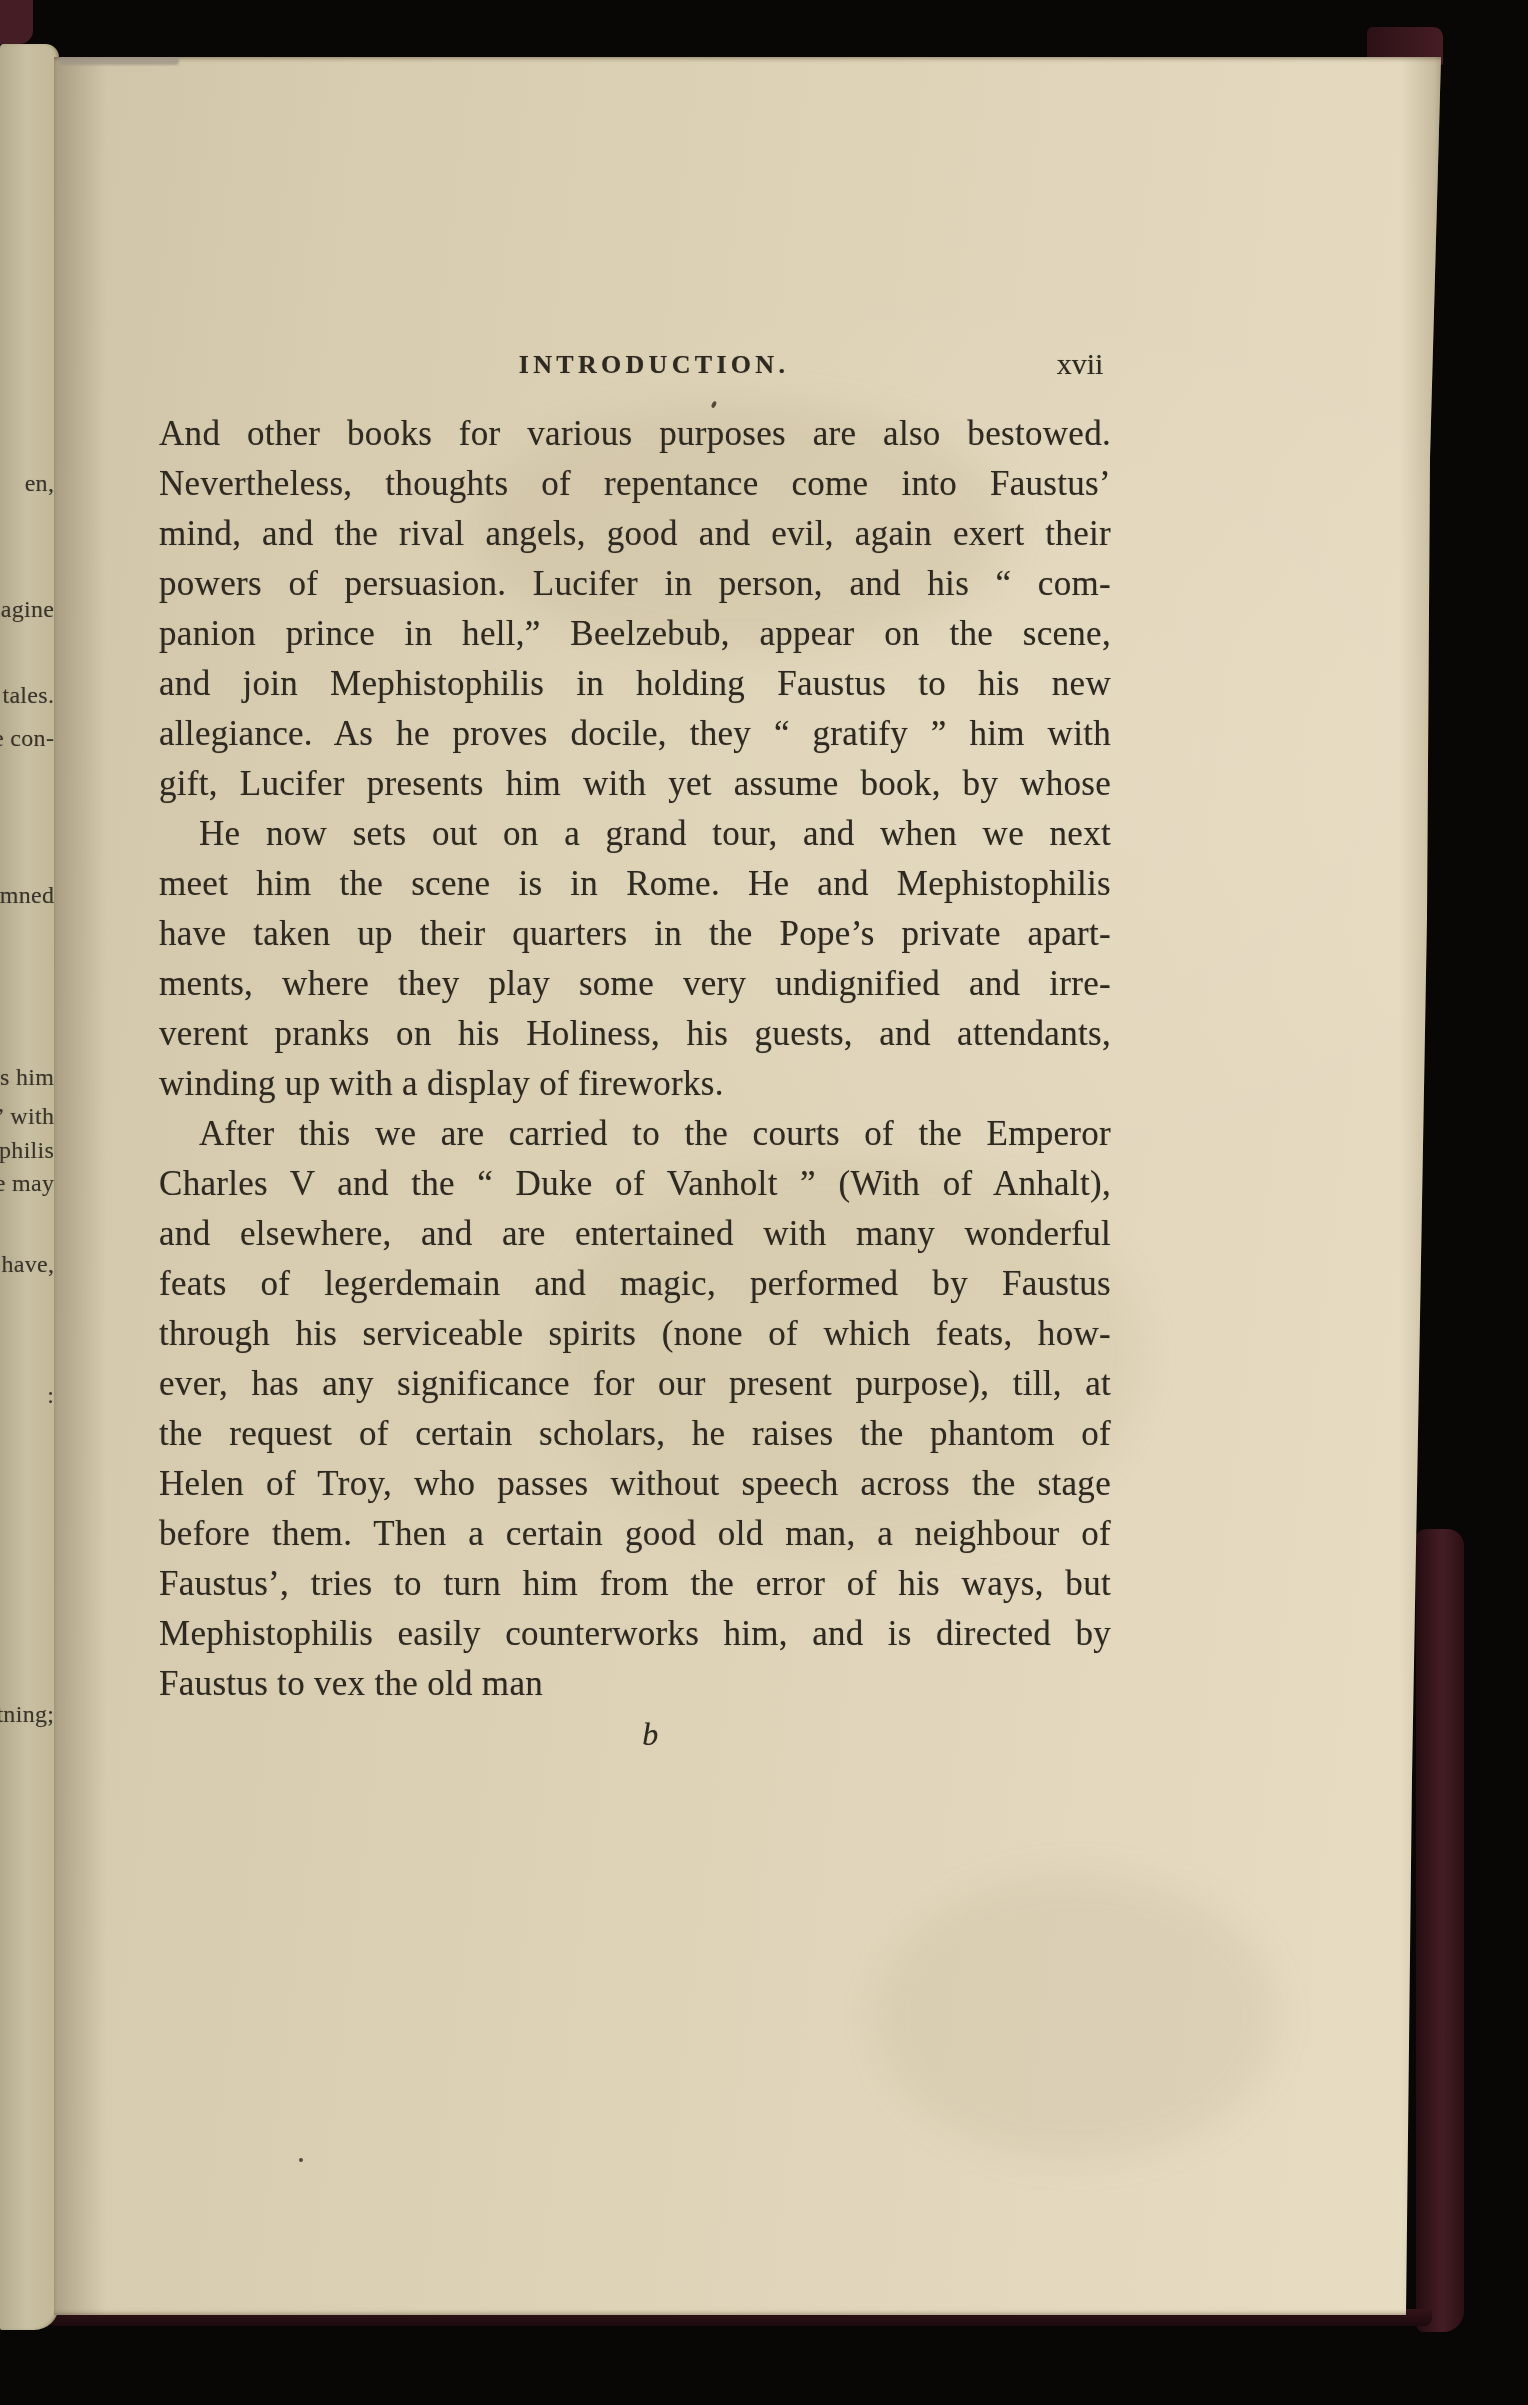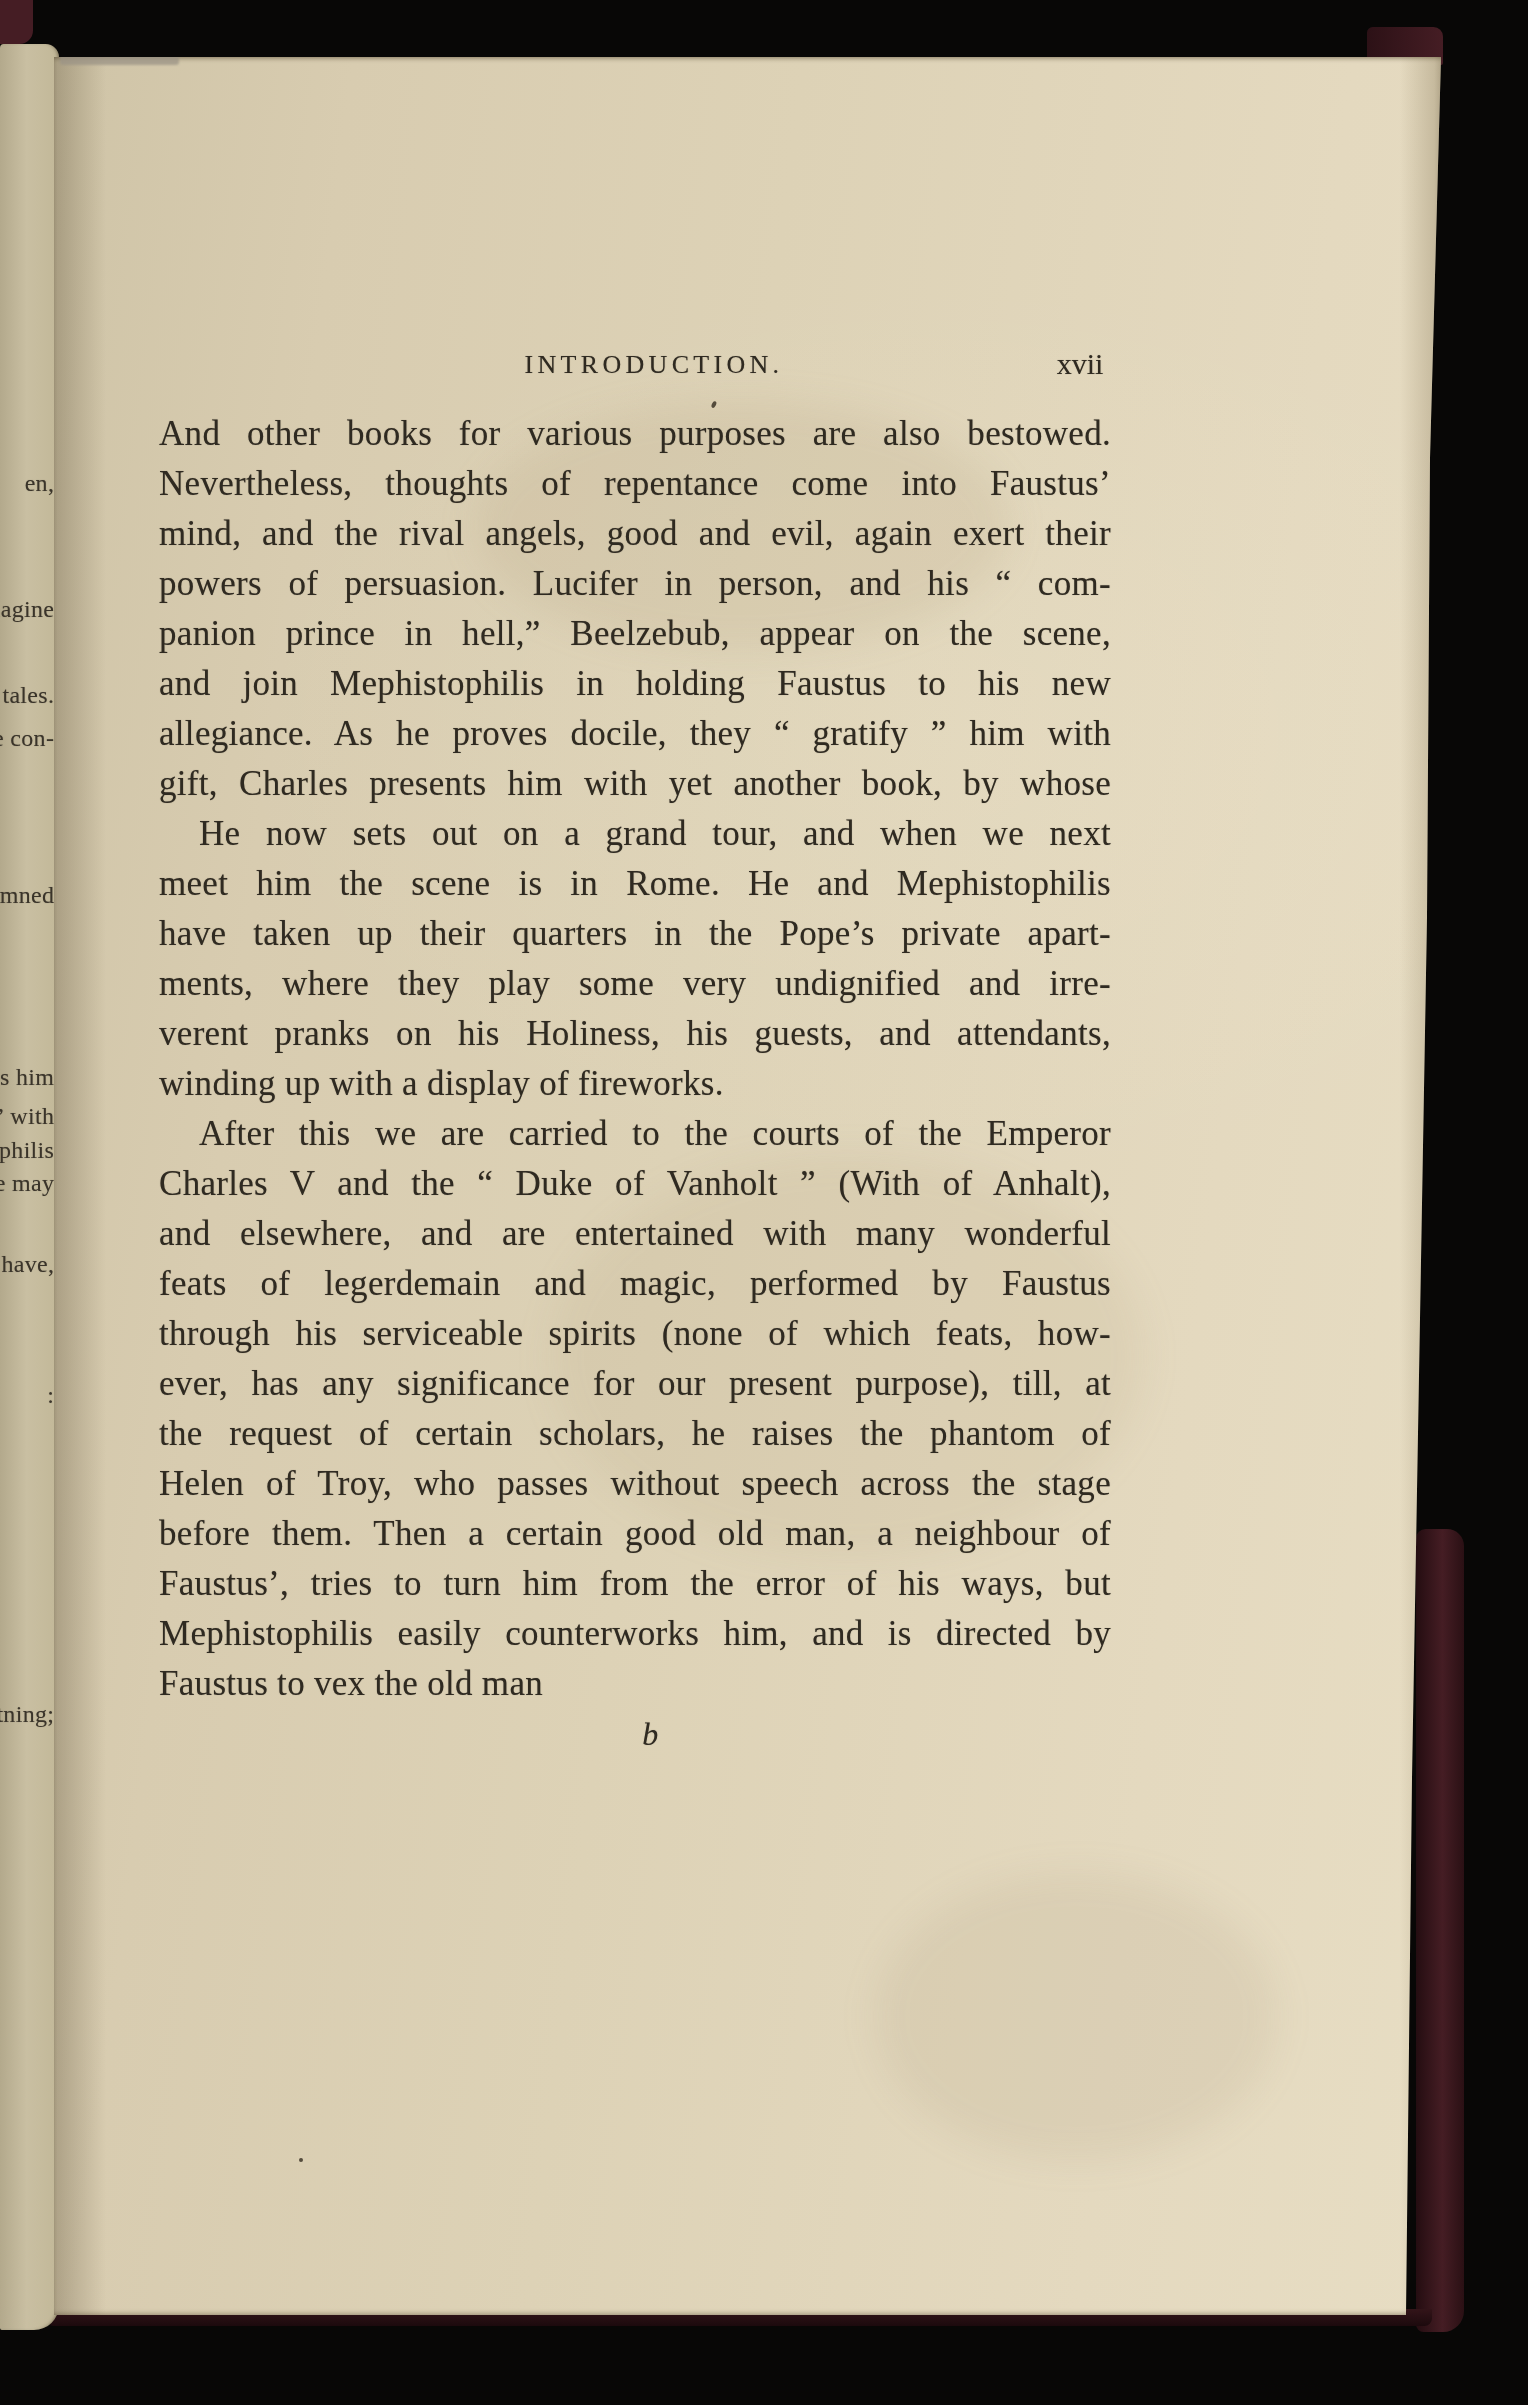--- a/index.html
+++ b/index.html
@@ -71,20 +71,21 @@
   .speck{position:absolute;width:4.8px;height:4.8px;border-radius:50%;background:rgba(50,42,30,.8);}
   
   .page-header{
     position:absolute;left:105px;top:293px;width:952px;height:40px;
   }
   .running-title{
     position:absolute;left:0;right:4px;text-align:center;
     transform:translateX(21px);
     font-size:26px;letter-spacing:4.3px;color:var(--ink,#2f2a21);
     text-shadow:0 0 1px rgba(47,42,33,.4);
+    font-weight:bold;
   }
   .page-number{
     position:absolute;right:7.6px;top:-2.9px;
     font-size:30px;color:var(--ink,#2f2a21);
     text-shadow:0 0 1px rgba(47,42,33,.4);
   }
   
   .body-text{
     position:absolute;left:105px;top:352px;width:952px;
     color:var(--ink,#2f2a21);
@@ -142,21 +143,21 @@
     </div>
 
     <div class="body-text" id="body-text">
         <div class="body-line j">And other books for various purposes are also bestowed.</div>
         <div class="body-line j">Nevertheless, thoughts of repentance come into Faustus’</div>
         <div class="body-line j">mind, and the rival angels, good and evil, again exert their</div>
         <div class="body-line j">powers of persuasion. Lucifer in person, and his “ com-</div>
         <div class="body-line j">panion prince in hell,” Beelzebub, appear on the scene,</div>
         <div class="body-line j">and join Mephistophilis in holding Faustus to his new</div>
         <div class="body-line j">allegiance. As he proves docile, they “ gratify ” him with</div>
-        <div class="body-line j">gift, Charles presents him with yet another book, by whose</div>
+        <div class="body-line j">gift, Lucifer presents him with yet assume book, by whose</div>
         <div class="body-line j indent">He now sets out on a grand tour, and when we next</div>
         <div class="body-line j">meet him the scene is in Rome. He and Mephistophilis</div>
         <div class="body-line j">have taken up their quarters in the Pope’s private apart-</div>
         <div class="body-line j">ments, where they play some very undignified and irre-</div>
         <div class="body-line j">verent pranks on his Holiness, his guests, and attendants,</div>
         <div class="body-line">winding up with a display of fireworks.</div>
         <div class="body-line j indent">After this we are carried to the courts of the Emperor</div>
         <div class="body-line j">Charles V and the “ Duke of Vanholt ” (With of Anhalt),</div>
         <div class="body-line j">and elsewhere, and are entertained with many wonderful</div>
         <div class="body-line j">feats of legerdemain and magic, performed by Faustus</div>

